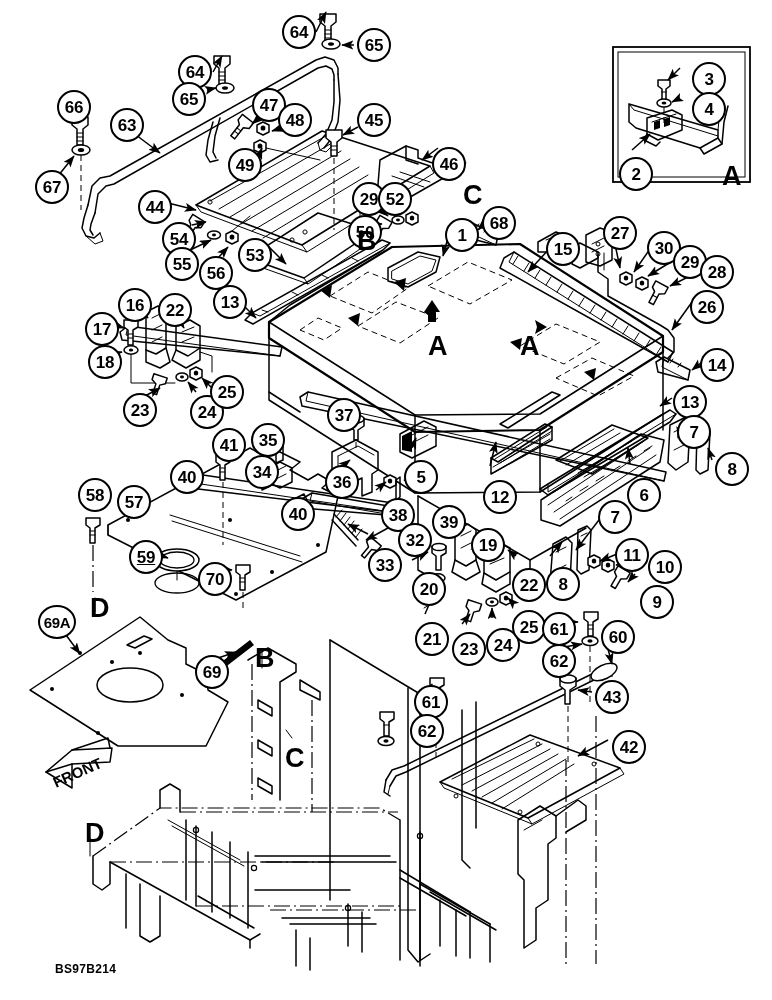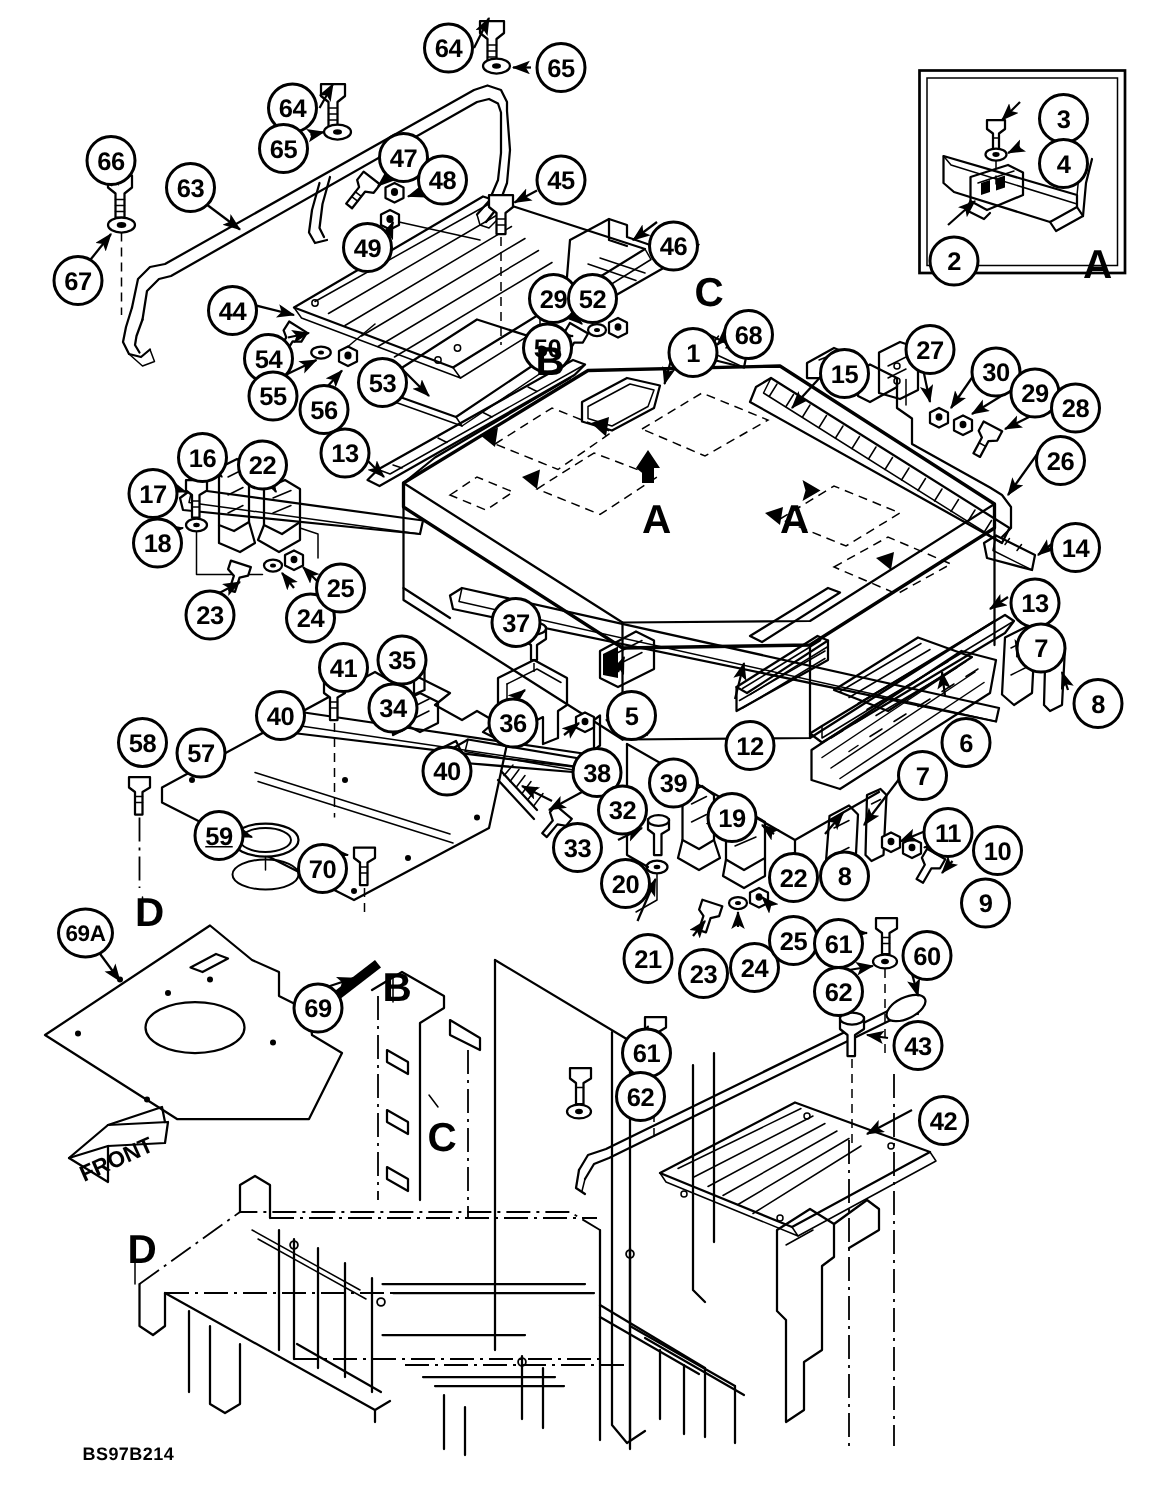--- a/index.html
+++ b/index.html
@@ -943,21 +943,21 @@
       </div>
       <div class="cal" style="left: 546px; top: 567px;">
         <span>8</span>
       </div>
       <div class="cal" style="left: 512px; top: 568px;">
         <span>22</span>
       </div>
       <div class="cal" style="left: 640px; top: 585px;">
         <span>9</span>
       </div>
-      <div class="cal" style="left: 400px; top: 572px; text-align: center;">
+      <div class="cal" style="left: 412px; top: 572px; text-align: center;">
         <span>20</span>
       </div>
       <div class="cal" style="left: 415px; top: 622px;">
         <span>21</span>
       </div>
       <div class="cal" style="left: 452px; top: 632px;">
         <span>23</span>
       </div>
       <div class="cal" style="left: 486px; top: 628px;">
         <span>24</span>

